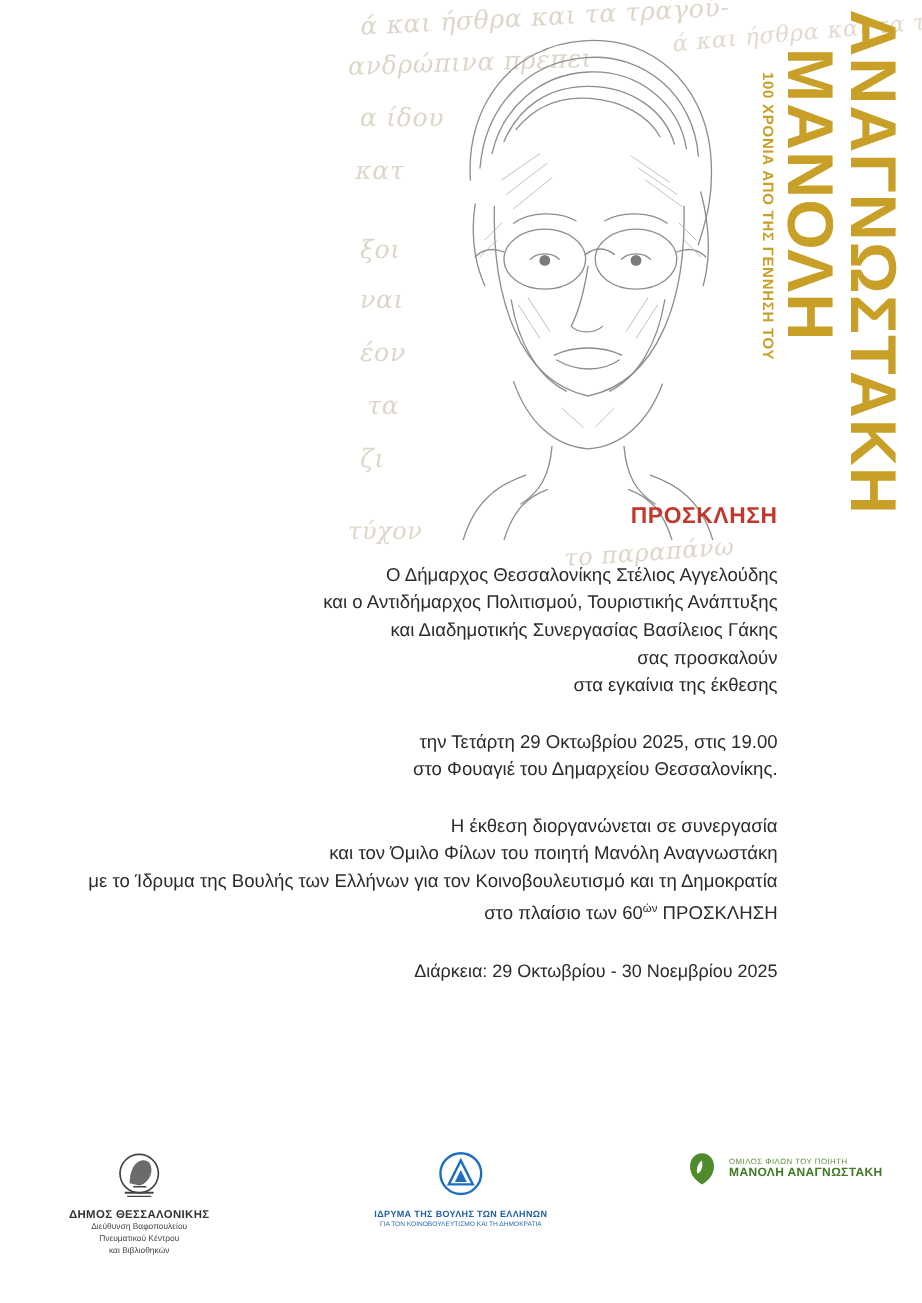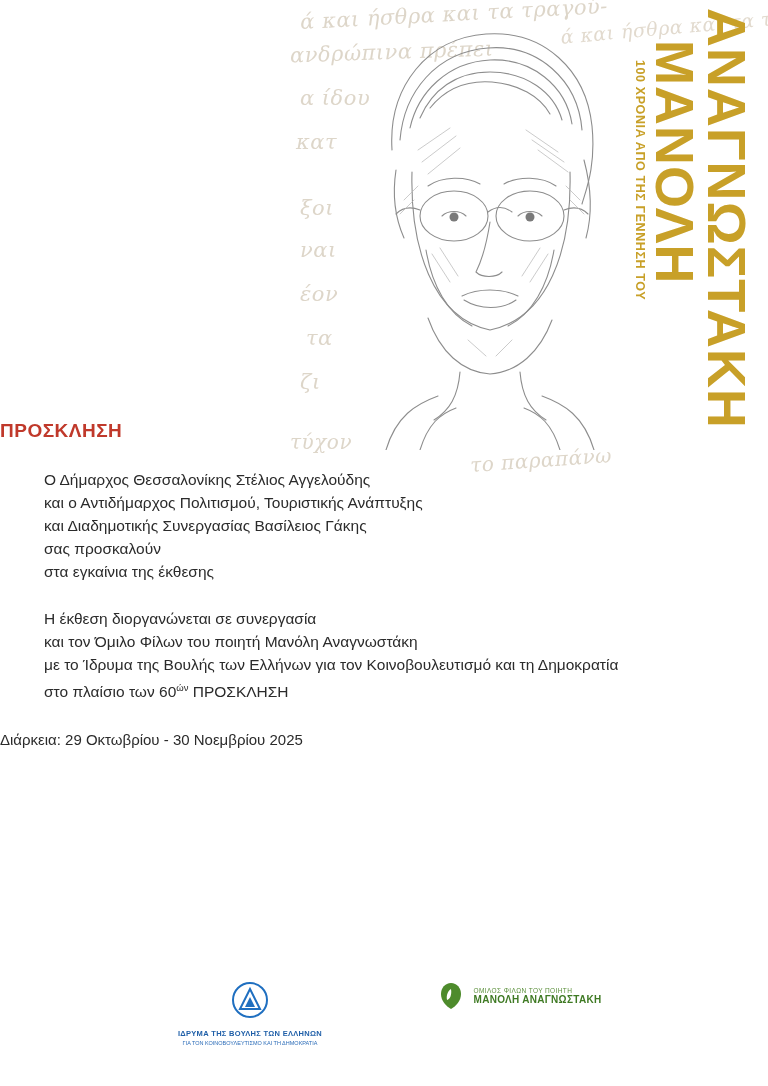--- a/index.html
+++ b/index.html
@@ -90,21 +90,21 @@
     letter-spacing: .6px;
     color: #c8a028;
   }
 
   
   .invite {
     position: absolute;
     top: 420px;
     left: 0;
     width: 648px;
-    text-align: left;
+    text-align: right;
   }
   .proskl {
     color: #c0392b;
     font-weight: bold;
     font-size: 19px;
     letter-spacing: .5px;
     margin-bottom: 26px;
   }
   .block {
     font-size: 15.5px;
@@ -243,36 +243,57 @@
 
   <div class="block">
     <span class="ln">Ο Δήμαρχος Θεσσαλονίκης Στέλιος Αγγελούδης</span>
     <span class="ln">και ο Αντιδήμαρχος Πολιτισμού, Τουριστικής Ανάπτυξης</span>
     <span class="ln">και Διαδημοτικής Συνεργασίας Βασίλειος Γάκης</span>
     <span class="ln">σας προσκαλούν</span>
     <span class="ln">στα εγκαίνια της έκθεσης</span>
   </div>
 
 
+  <div class="block">
+    <span class="ln">την Τετάρτη 29 Οκτωβρίου 2025, στις 19.00</span>
+    <span class="ln">στο Φουαγιέ του Δημαρχείου Θεσσαλονίκης.</span>
+  </div>
 
   <div class="block">
     <span class="ln">Η έκθεση διοργανώνεται σε συνεργασία</span>
     <span class="ln">και τον Όμιλο Φίλων του ποιητή Μανόλη Αναγνωστάκη</span>
     <span class="ln">με το Ίδρυμα της Βουλής των Ελλήνων για τον Κοινοβουλευτισμό και τη Δημοκρατία</span>
     <span class="ln"><span>στο πλαίσιο των 60</span><span class="sup">ών</span><span> ΠΡΟΣΚΛΗΣΗ</span></span>
   </div>
 
   <div class="duration">
     <span class="ln">Διάρκεια:</span>
     <span class="ln">29 Οκτωβρίου - 30 Νοεμβρίου 2025</span>
   </div>
 </div>
 
 <div class="logos">
 
+  <div class="logo logo-left">
+    <div class="mark">
+      <svg width="40" height="44" viewBox="0 0 40 44">
+        <circle cx="20" cy="20" r="16" fill="none" stroke="#444" stroke-width="1.4"></circle>
+        <path d="M12 28 C12 18 16 10 22 9 C28 8 31 13 30 19 C29 25 24 29 20 30 Z" fill="#6b6b6b"></path>
+        <path d="M15 31 L26 31" stroke="#444" stroke-width="1.2"></path>
+        <path d="M8 36 L32 36" stroke="#444" stroke-width="1.6"></path>
+        <path d="M10 39 L30 39" stroke="#444" stroke-width="1.2"></path>
+      </svg>
+    </div>
+    <div class="lines">
+      <div class="l1">ΔΗΜΟΣ ΘΕΣΣΑΛΟΝΙΚΗΣ</div>
+      <div class="l2" style="white-space:pre-line">Διεύθυνση Βαφοπουλείου
+Πνευματικού Κέντρου
+και Βιβλιοθηκών</div>
+    </div>
+  </div>
 
   <div class="logo logo-mid">
     <div class="mark">
       <svg width="44" height="44" viewBox="0 0 44 44">
         <circle cx="22" cy="20" r="17" fill="none" stroke="#1f6fc0" stroke-width="2"></circle>
         <path d="M22 9 L32 29 L12 29 Z" fill="none" stroke="#1f6fc0" stroke-width="2"></path>
         <path d="M22 17 L27 27 L17 27 Z" fill="#1f6fc0"></path>
       </svg>
     </div>
     <div class="lines">

